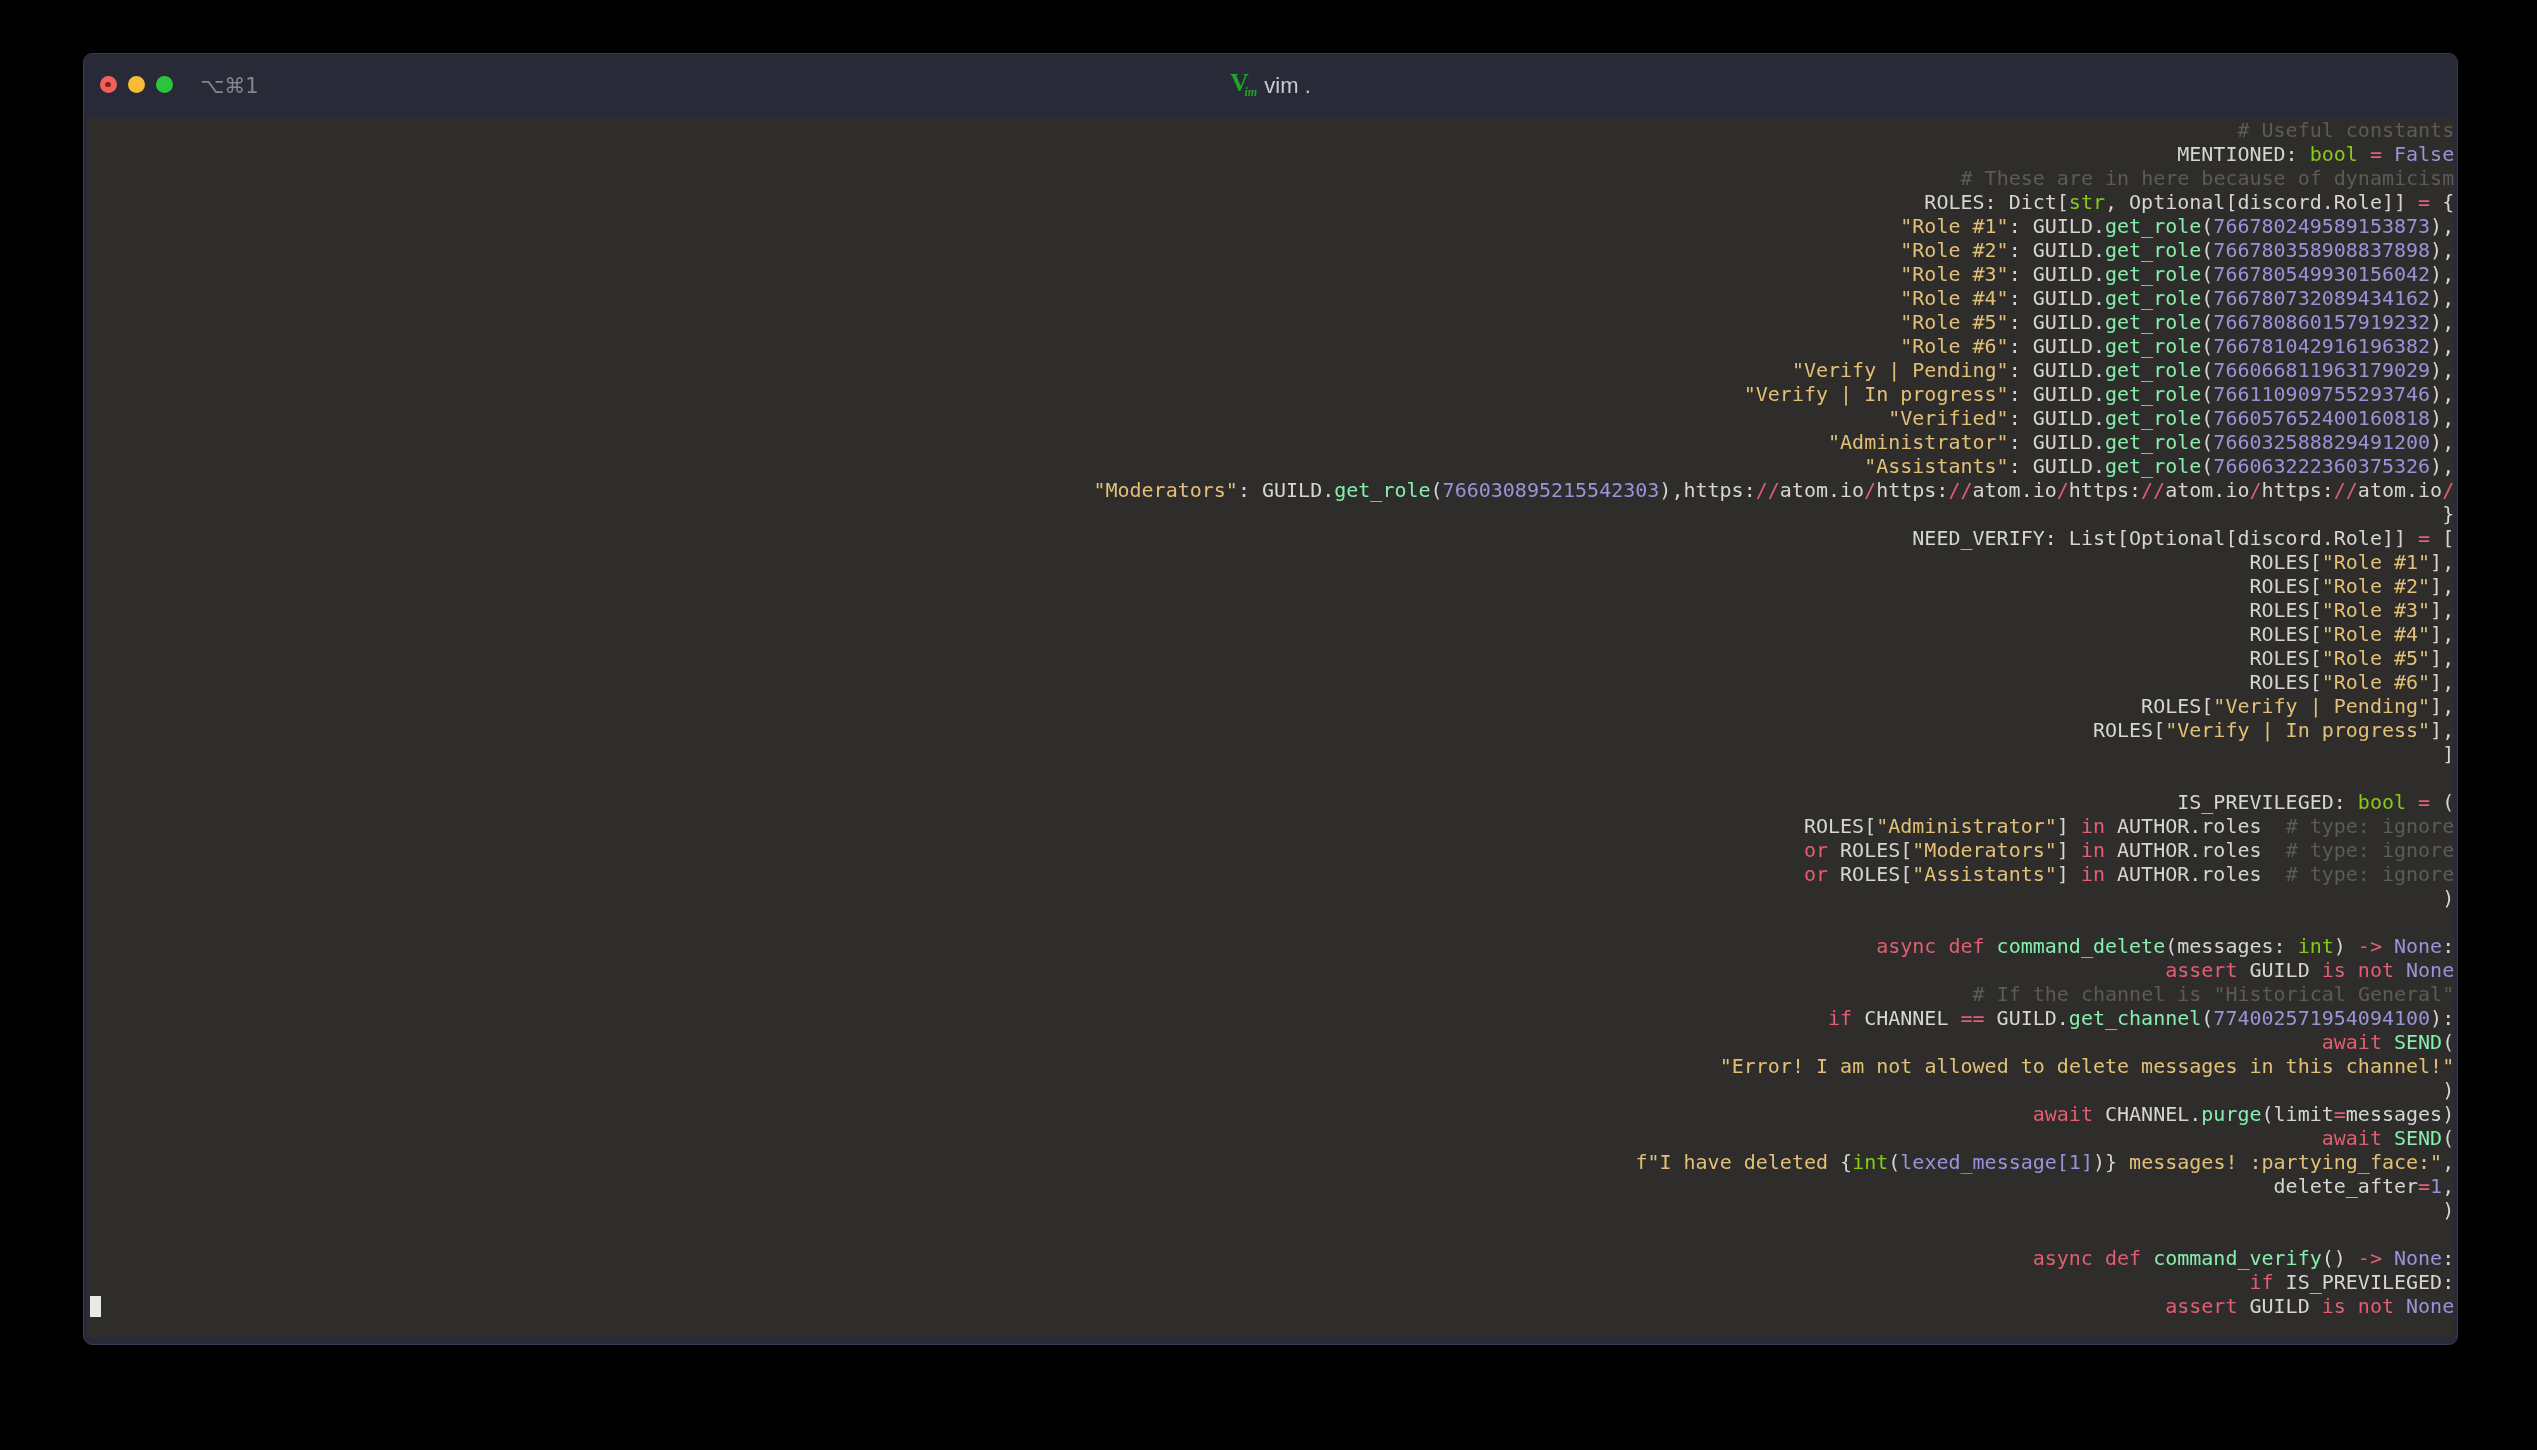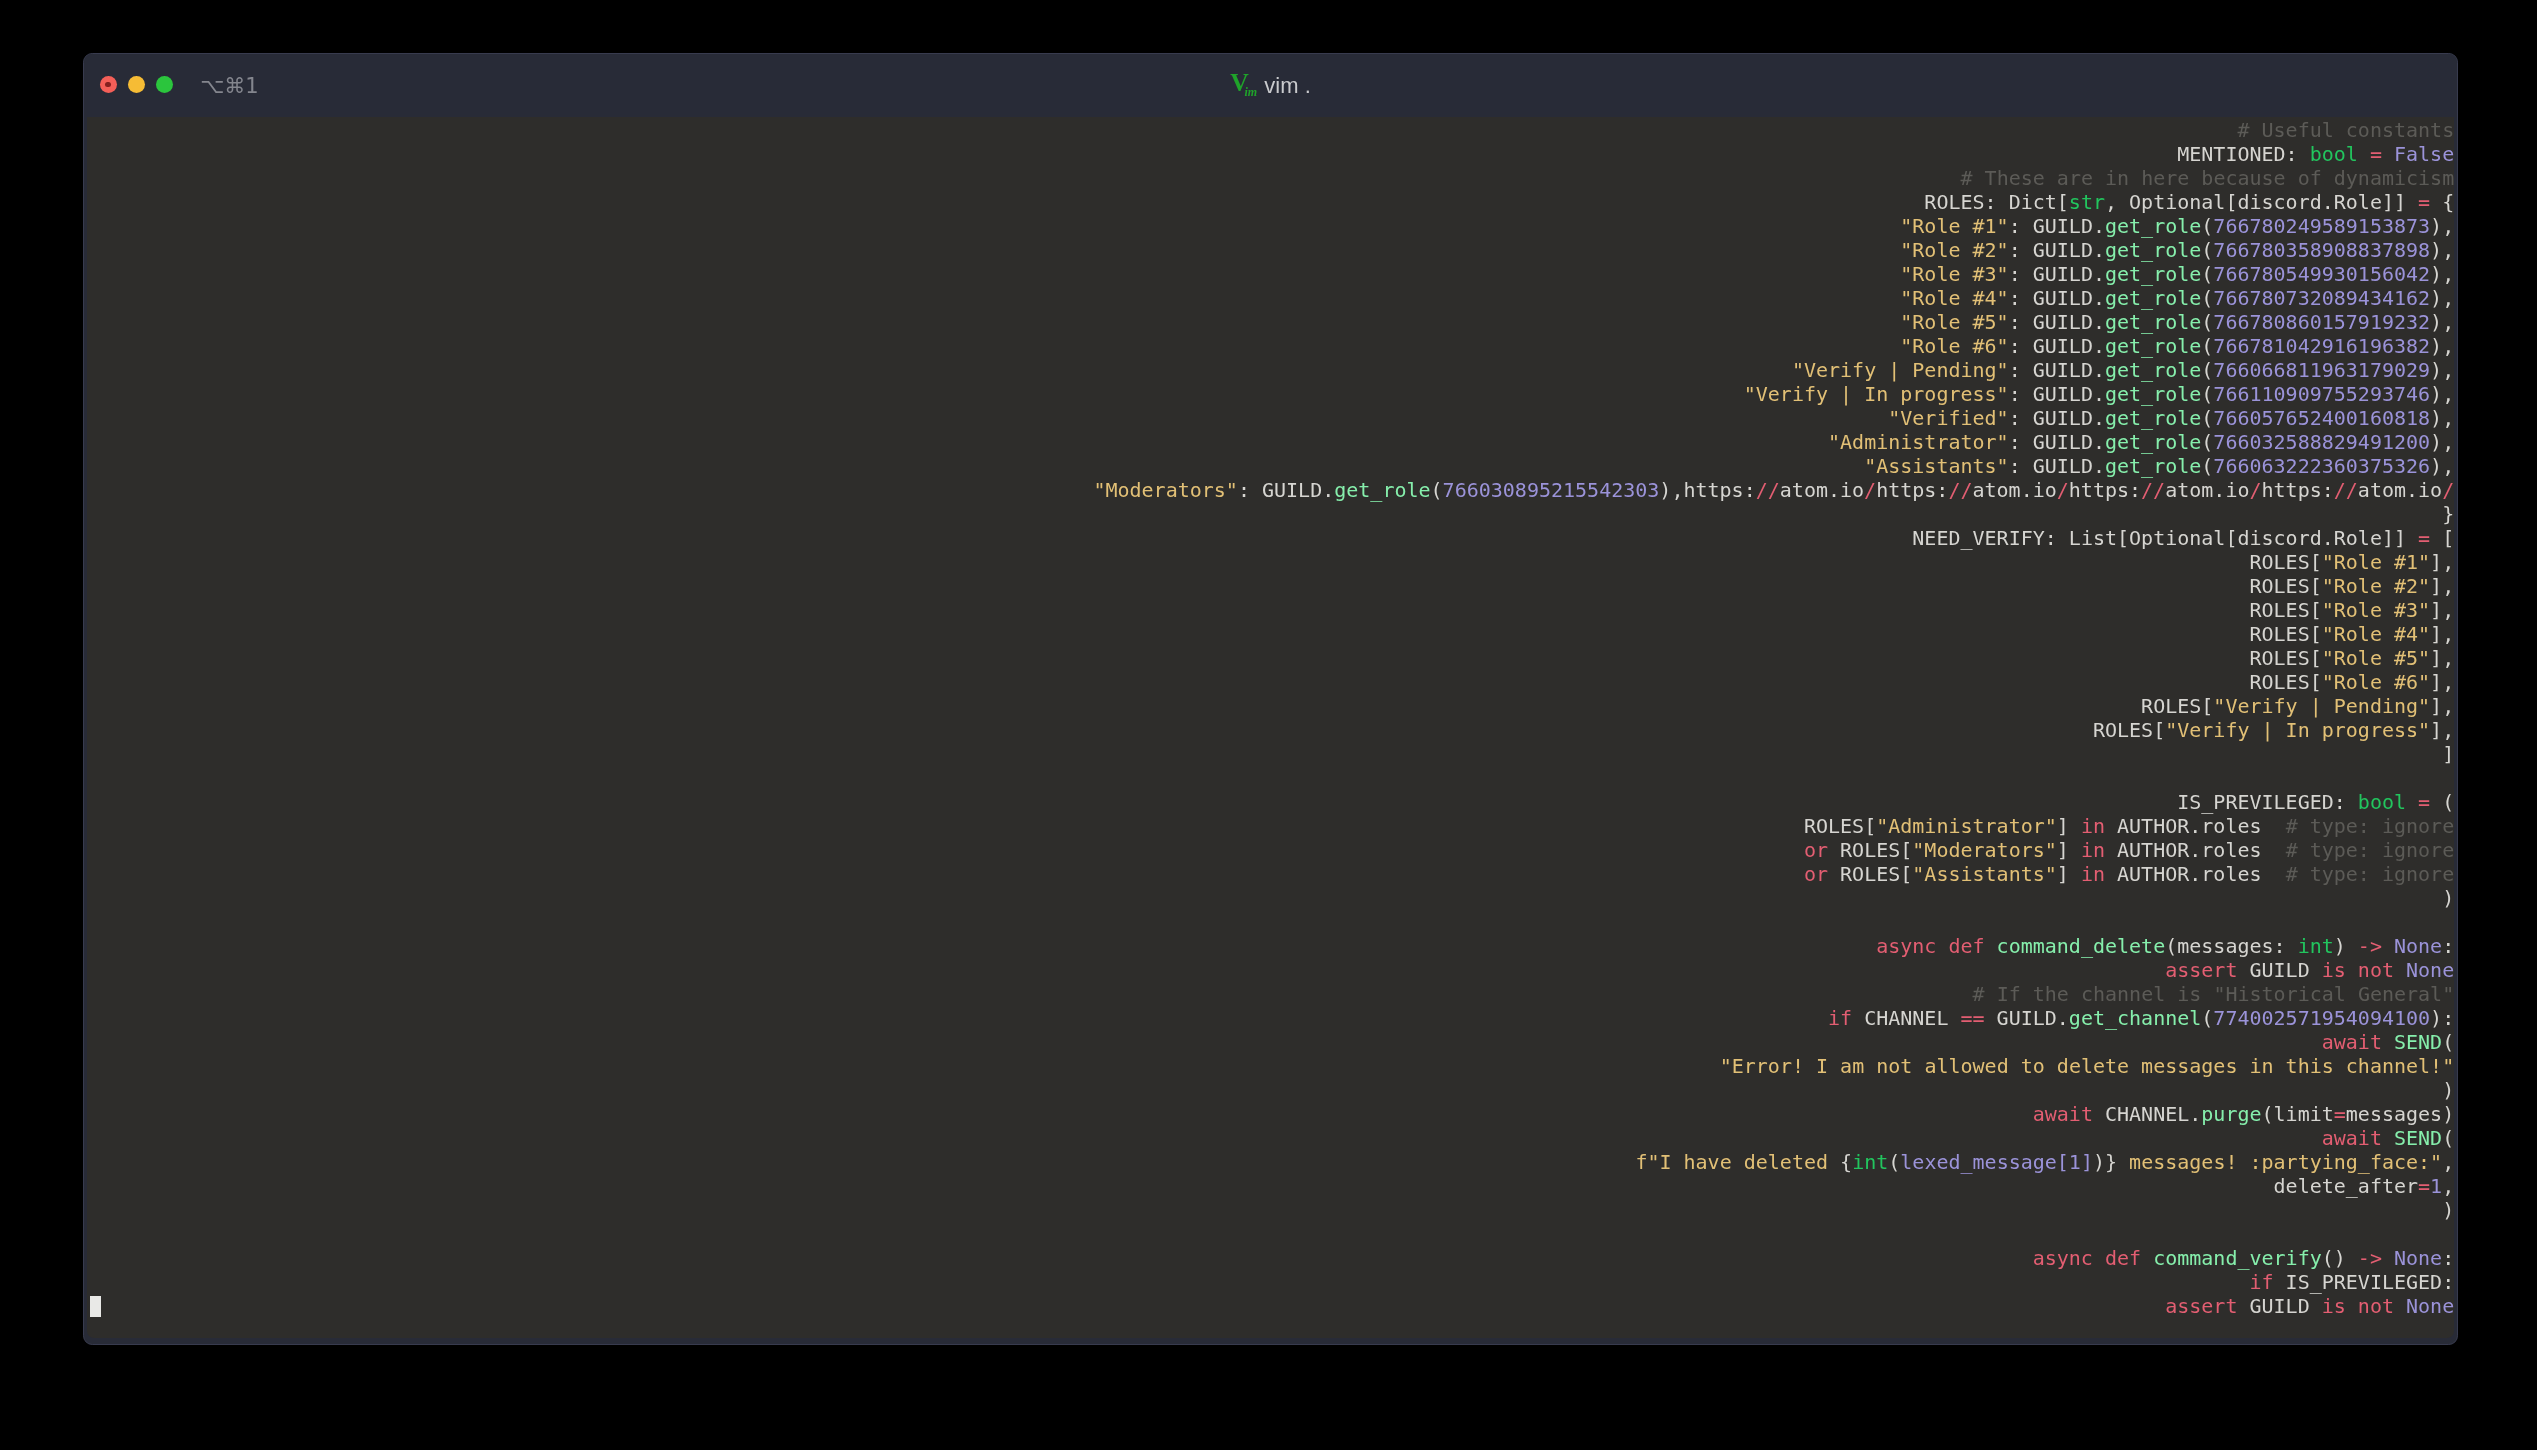--- a/index.html
+++ b/index.html
@@ -28,21 +28,21 @@
   .terminal{position:absolute;left:2.8px;right:2.8px;top:63px;bottom:5.7px;background:#2e2d2b;
             border-radius:0 0 7px 7px;overflow:hidden;}
   .code{position:absolute;left:90px;top:1.4px;right:0;font-size:20px;line-height:24px;
         color:#d6d5d1;white-space:pre;}
   .line{height:24px;position:relative;text-align:right;}
   .tk-w{color:#d6d5d1;}
   .tk-k{color:#e35e72;}
   .tk-s{color:#e2c076;}
   .tk-f{color:#86efac;}
   .tk-n{color:#9b93d9;}
-  .tk-t{color:#22c55e;}
+  .tk-t{color:#84cc16;}
   .tk-c{color:#5c5b57;}
   .cursor{position:absolute;left:-87px;top:1.4px;width:11.4px;height:21px;background:#e9e9e7;}
 </style>
 </head>
 <body>
 
 <div class="desktop">
   <div class="window">
     <div class="titlebar">
       <div class="lights">

